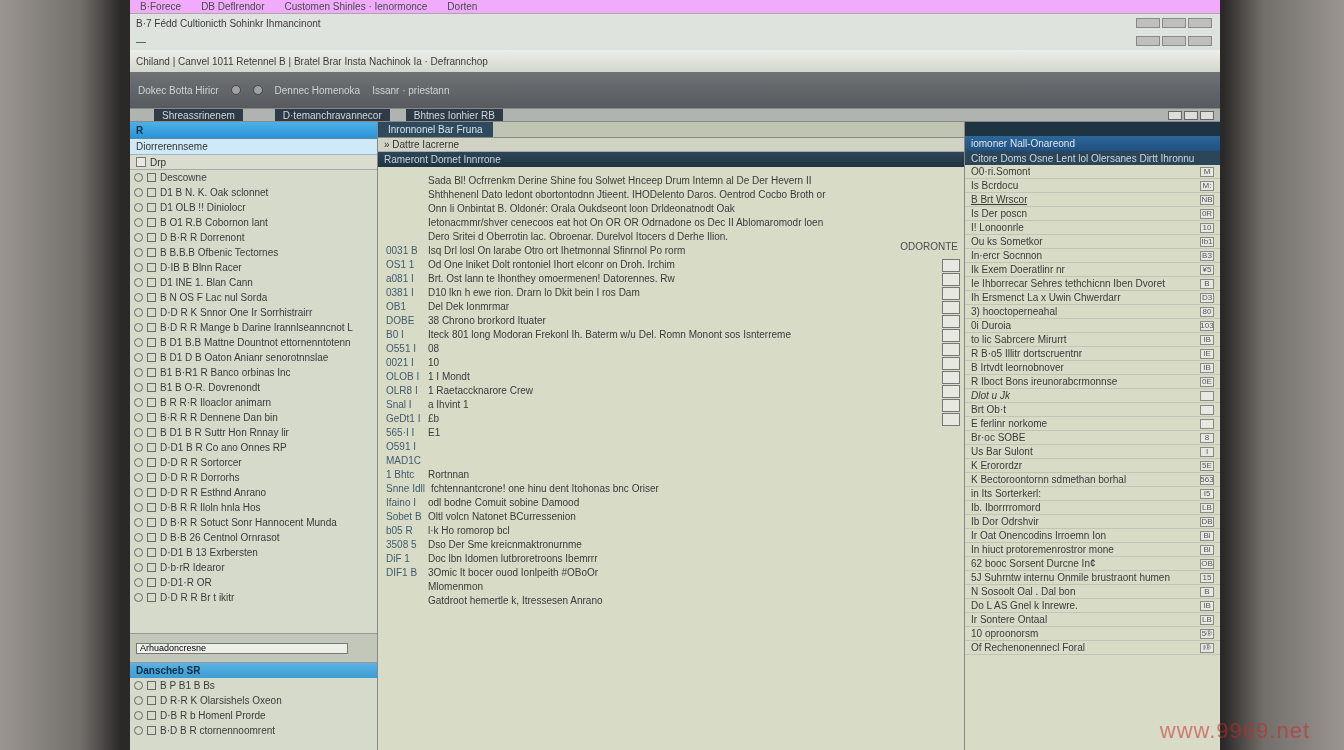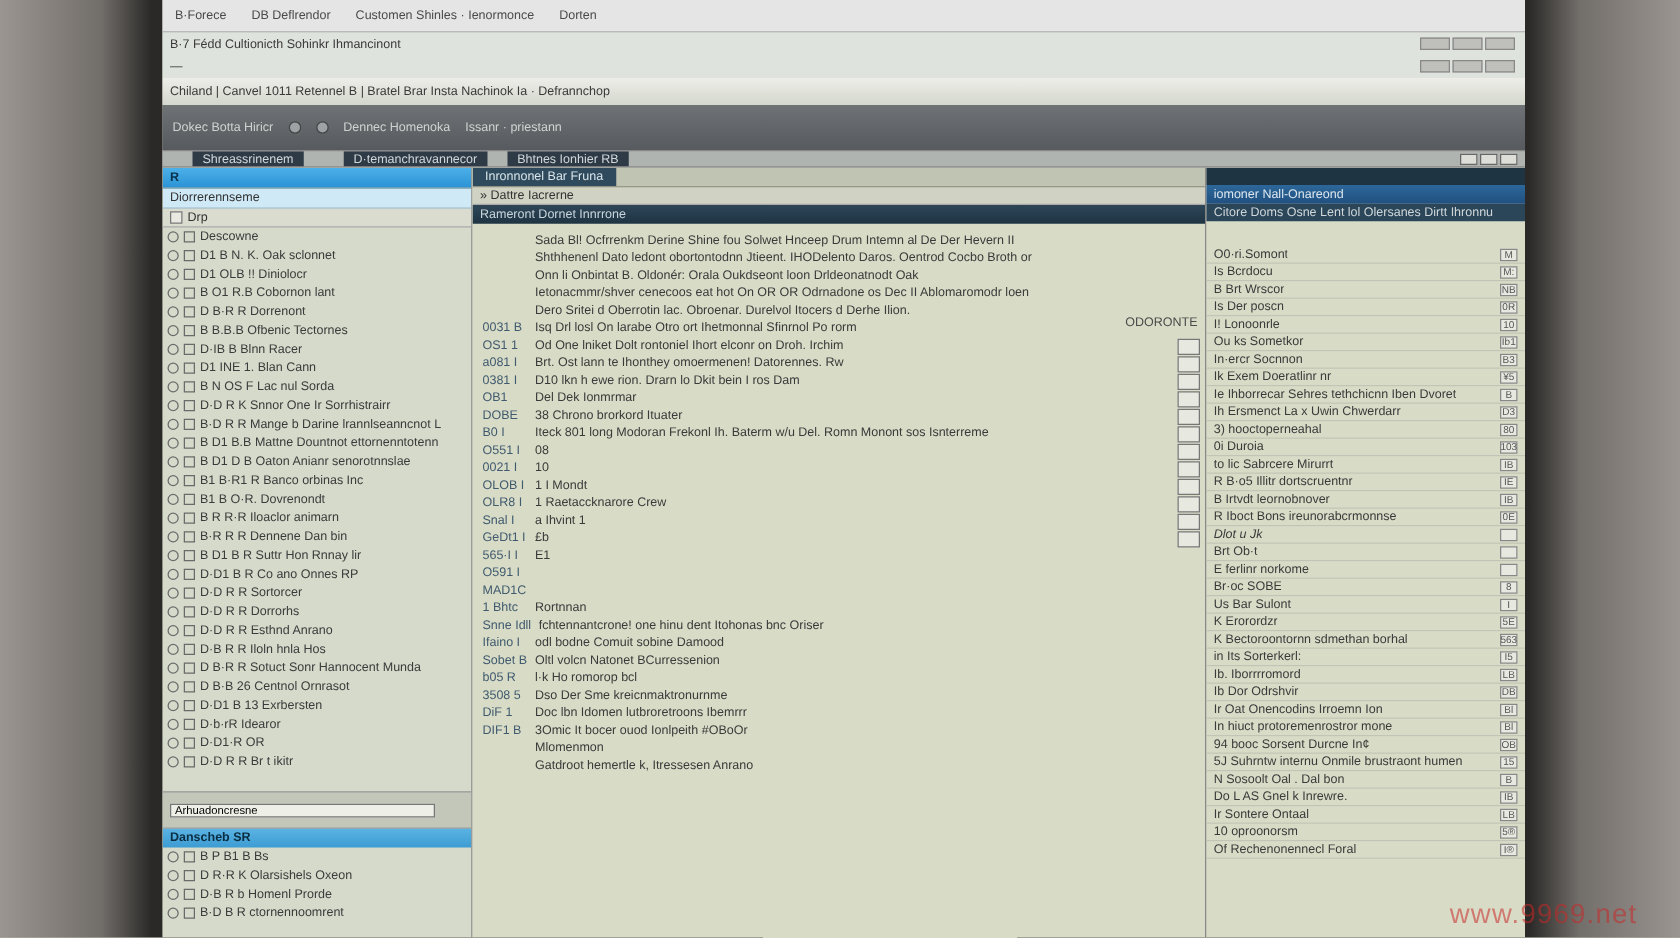--- a/index.html
+++ b/index.html
@@ -1,19 +1,19 @@
 <!DOCTYPE html>
 <html><head>
 <meta charset="utf-8">
 <style>
 * { margin: 0; padding: 0; box-sizing: border-box; font-family: "Segoe UI", Tahoma, sans-serif; }
 body { background: #868484; width: 1344px; height: 750px; overflow: hidden; position: relative; }
 .monitor-bezel { position: absolute; inset: 0; background: linear-gradient(90deg, #9a9590 0%, #726e6a 6%, #2a2927 9%, #2a2927 91%, #726e6a 94%, #9a9590 100%); }
 .screen { position: absolute; left: 130px; top: 0; right: 124px; bottom: 0; background: #c9cdb7; display: flex; flex-direction: column; font-size: 10px; color: #333; }
-.top-tabs { height: 26px; background: #e5e5e5; border-bottom: 1px solid #aaa; display: flex; align-items: center; padding: 0 4px; gap: 8px; overflow: hidden; }
+.top-tabs { height: 14px; background: #f0abfc; border-bottom: 1px solid #aaa; display: flex; align-items: center; padding: 0 4px; gap: 8px; overflow: hidden; }
 .top-tabs .tab { padding: 0 6px; color: #4a4a4a; white-space: nowrap; }
 .menubar { height: 18px; background: #dfe3dd; display: flex; align-items: center; padding: 0 6px; gap: 10px; color: #3a3a3a; overflow: hidden; white-space: nowrap; position: relative; }
 .right-ctrl { position: absolute; right: 8px; display: flex; gap: 2px; }
 .ctrl-box { width: 24px; height: 10px; background: #bfc0bb; border: 1px solid #888; }
 .toolbar-dark { height: 36px; background: linear-gradient(#6e7275, #575b5f); display: flex; align-items: center; padding: 2px 8px; gap: 12px; color: #cfd3d0; overflow: hidden; white-space: nowrap; }
 .toolbar-dark .dot { width: 10px; height: 10px; border-radius: 50%; background: #9ea2a4; border: 1px solid #444; }
 .thin-bar { height: 14px; background: #b0b4b0; border-top: 1px solid #888; border-bottom: 1px solid #888; display: flex; align-items: center; padding: 0 8px; gap: 16px; color: #2a2a2a; overflow: hidden; white-space: nowrap; position: relative; }
 .thin-bar .dark-tab { background: #2e3a46; color: #cfd7da; padding: 1px 8px; }
 .thin-bar .mini { position: absolute; right: 6px; display: flex; gap: 2px; }
 .mini-box { width: 14px; height: 9px; background: #dcded7; border: 1px solid #666; }
@@ -39,21 +39,21 @@
 .mid-body { flex: 1; padding: 6px 8px; overflow: hidden; position: relative; }
 .log-line { height: 14px; display: flex; align-items: center; color: #3a3a3a; white-space: nowrap; overflow: hidden; }
 .log-line .lineno { color: #405a6e; margin-right: 6px; min-width: 36px; }
 .status-col { position: absolute; right: 4px; top: 92px; width: 18px; display: flex; flex-direction: column; gap: 1px; }
 .status-col .cell { height: 13px; border: 1px solid #777; background: #e7e9e0; }
 .status-label { position: absolute; right: 6px; top: 74px; color: #4b4b4b; }
 .rightcol { width: 256px; background: #d8dcc7; display: flex; flex-direction: column; border-left: 1px solid #888; overflow: hidden; }
 .rc-dark { height: 14px; background: #1f3443; color: #c9d5db; display: flex; align-items: center; padding: 0 6px; }
 .rc-blue { height: 15px; background: linear-gradient(#2d679a, #205080); color: #dbe6ee; display: flex; align-items: center; padding: 0 6px; gap: 10px; overflow: hidden; white-space: nowrap; }
 .rc-head { height: 14px; background: #2b4659; color: #cfd7da; display: flex; align-items: center; padding: 0 6px; }
-.rc-list { flex: 1; overflow: hidden; margin-top: 20px; }
+.rc-list { flex: 1; overflow: hidden; }
 .rc-item { height: 14px; display: flex; align-items: center; justify-content: space-between; padding: 0 6px; border-bottom: 1px solid #c2c5b6; color: #3a3a3a; white-space: nowrap; overflow: hidden; gap: 4px; }
 .rc-item .val { width: 14px; height: 10px; border: 1px solid #888; background: #e7e9e0; font-size: 8px; display: flex; align-items: center; justify-content: center; color: #555; flex: 0 0 auto; }
 .watermark { position: absolute; right: 34px; bottom: 6px; color: rgba(200,40,40,0.55); font-size: 22px; letter-spacing: 1px; font-weight: 500; pointer-events: none; }
 </style>
 </head>
 <body>
 <div class="monitor-bezel"></div>
 <div class="screen">
 
   <div class="top-tabs">
@@ -466,21 +466,21 @@
       <div class="rc-list" id="rc-list">
           <div class="rc-item">
             <span style="overflow: hidden; text-overflow: ellipsis;">O0·ri.Somont</span>
             <span class="val">M</span>
           </div>
           <div class="rc-item">
             <span style="overflow: hidden; text-overflow: ellipsis;">Is  Bcrdocu</span>
             <span class="val">M:</span>
           </div>
           <div class="rc-item">
-            <span style="overflow: hidden; text-overflow: ellipsis;">B  Brt  Wrscor</span>
+            <span style="overflow: hidden; text-overflow: ellipsis; text-decoration: underline;">B  Brt  Wrscor</span>
             <span class="val">NB</span>
           </div>
           <div class="rc-item">
             <span style="overflow: hidden; text-overflow: ellipsis;">Is Der  poscn</span>
             <span class="val">0R</span>
           </div>
           <div class="rc-item">
             <span style="overflow: hidden; text-overflow: ellipsis;">I! Lonoonrle</span>
             <span class="val">10</span>
           </div>
@@ -570,21 +570,21 @@
           </div>
           <div class="rc-item">
             <span style="overflow: hidden; text-overflow: ellipsis;">Ir Oat  Onencodins Irroemn  Ion</span>
             <span class="val">Bl</span>
           </div>
           <div class="rc-item">
             <span style="overflow: hidden; text-overflow: ellipsis;">In hiuct protoremenrostror mone</span>
             <span class="val">Bl</span>
           </div>
           <div class="rc-item">
-            <span style="overflow: hidden; text-overflow: ellipsis;">94 booc Sorsent Durcne In¢</span>
+            <span style="overflow: hidden; text-overflow: ellipsis;">62 booc Sorsent Durcne In¢</span>
             <span class="val">OB</span>
           </div>
           <div class="rc-item">
             <span style="overflow: hidden; text-overflow: ellipsis;">5J  Suhrntw internu Onmile brustraont humen</span>
             <span class="val">15</span>
           </div>
           <div class="rc-item">
             <span style="overflow: hidden; text-overflow: ellipsis;">N Sosoolt Oal . Dal bon</span>
             <span class="val">B</span>
           </div>

